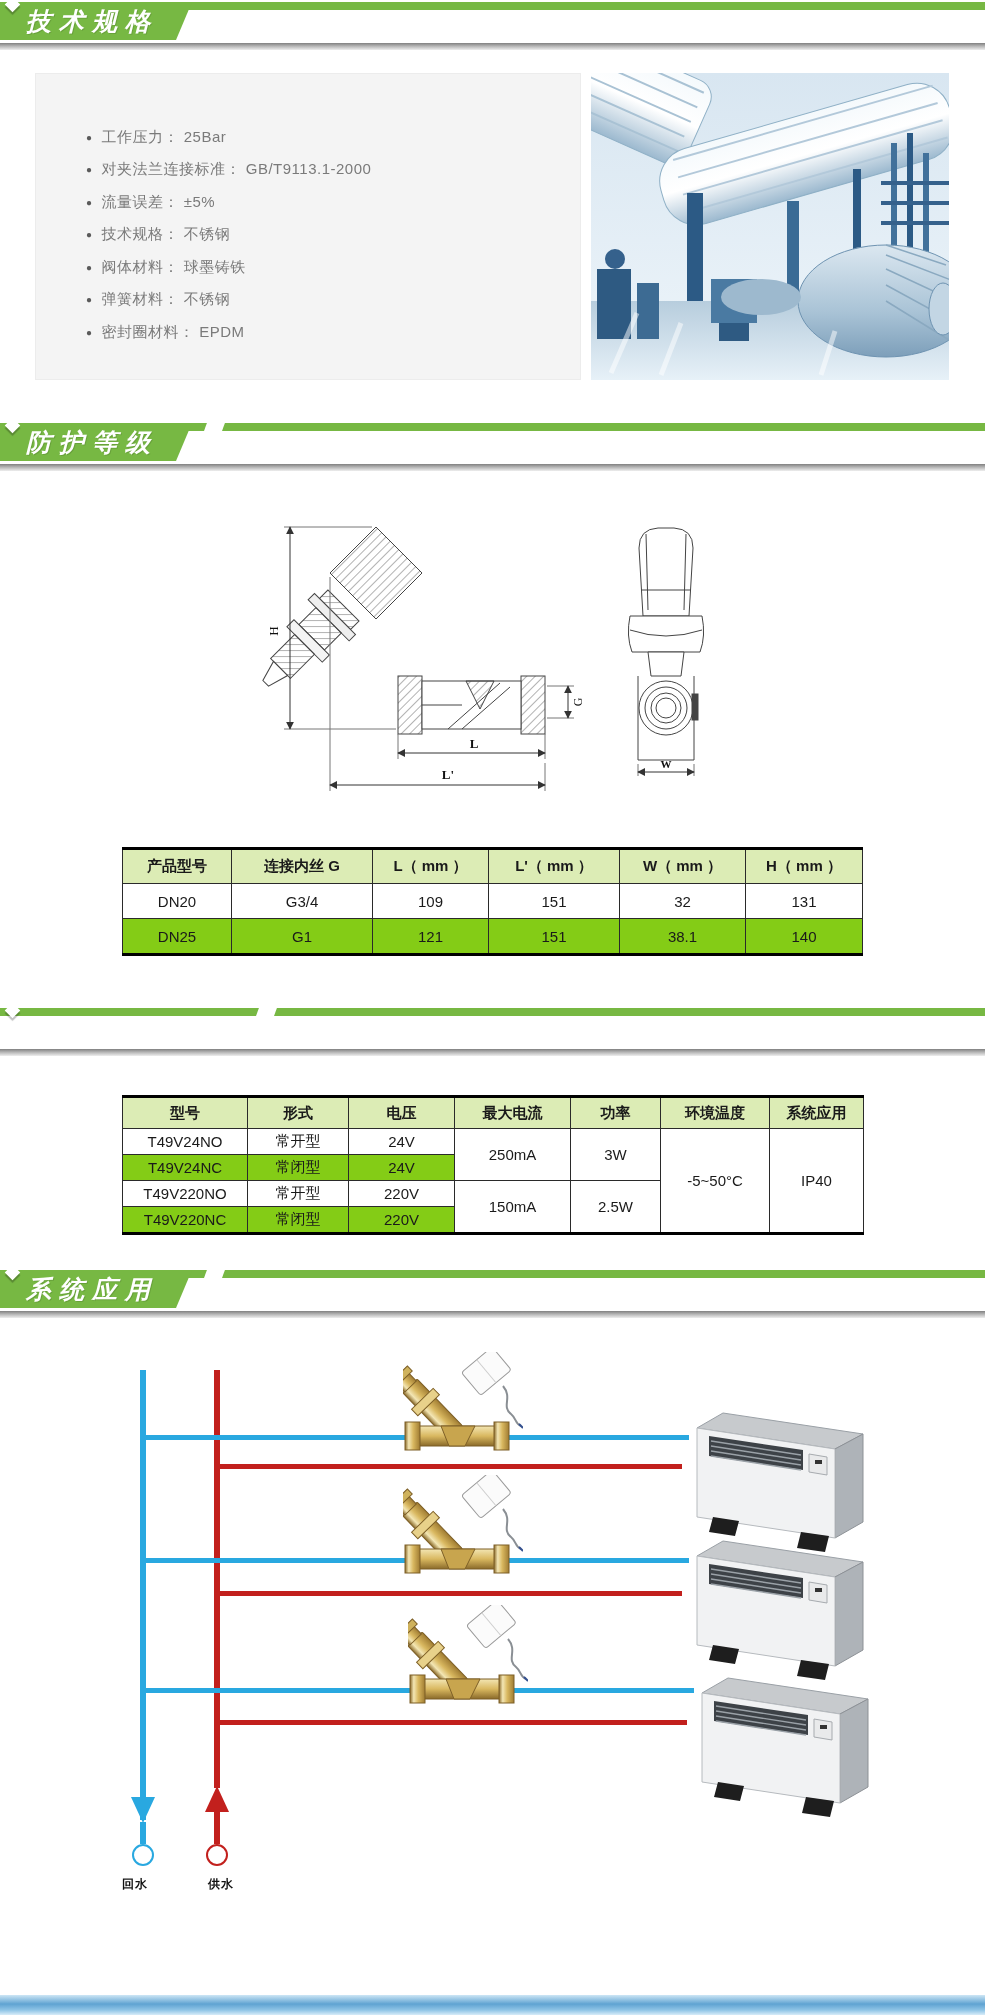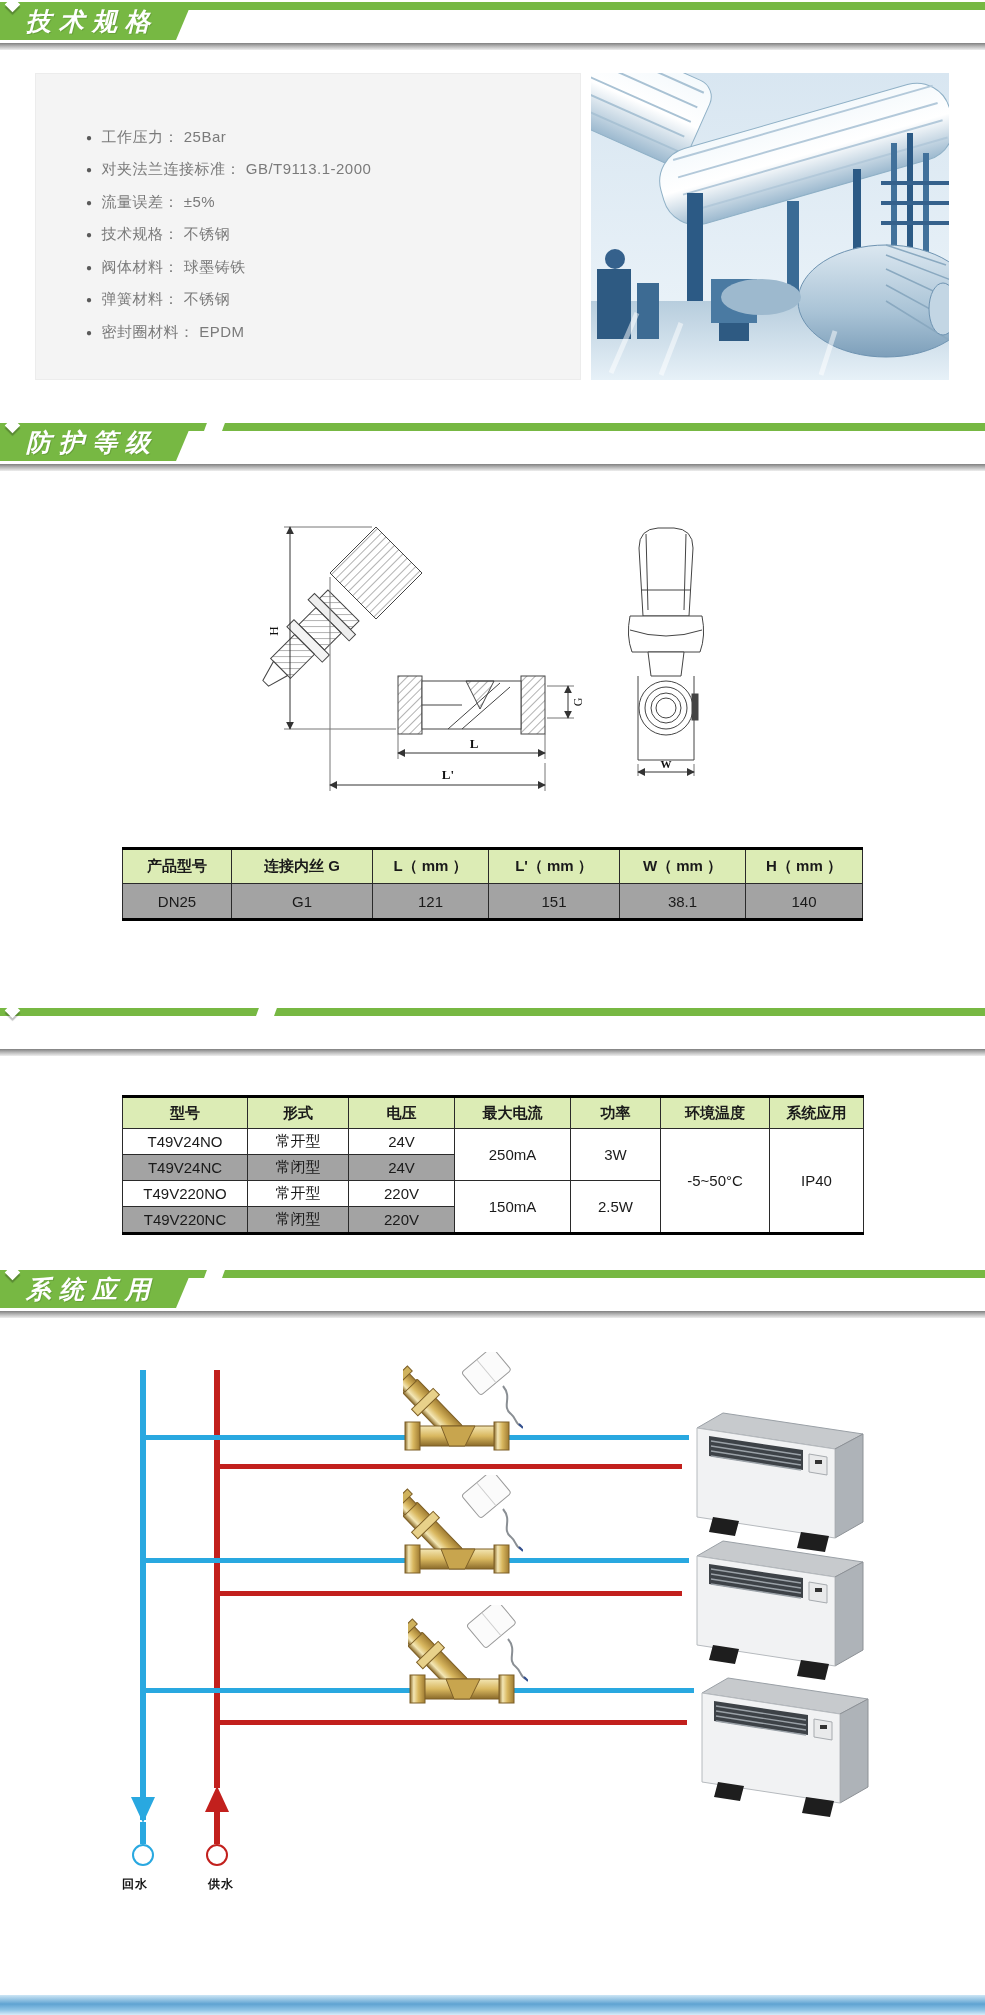--- a/index.html
+++ b/index.html
@@ -46,21 +46,21 @@
   .photo{position:absolute;left:591px;top:73px;width:358px;height:307px;overflow:hidden;}
 
   
   table.spec{
     position:absolute;border-collapse:collapse;table-layout:fixed;
     text-align:center;color:#1a1a1a;background:#ffffff;
     border-top:3px solid #000;border-bottom:3px solid #000;
   }
   table.spec th{background:#dcecb5;font-weight:bold;}
   table.spec th,table.spec td{border:1px solid #2a2a2a;font-size:15px;padding:0;}
-  td.g,th.g{background:#a3a3a3;}
+  td.g,th.g{background:#84cc16;}
   #dim-table{left:122px;top:847px;width:741px;}
   #dim-table th{height:33px;}
   #dim-table td{height:34px;}
   #act-table{left:122px;top:1095px;width:741px;padding-left:34px;}
   #act-table th{height:30px;}
   #act-table td{height:25px;}
 
   
   .pipe{position:absolute;}
   .pb{background:#29a8e0;}
@@ -287,20 +287,28 @@
   <tbody>
       <tr>
     <th>产品型号</th>
     <th>连接内丝 G</th>
     <th>L（ mm ）</th>
     <th>L'（ mm ）</th>
     <th>W（ mm ）</th>
     <th>H（ mm ）</th>
   </tr>
   <tr>
+    <td>DN20</td>
+    <td>G3/4</td>
+    <td>109</td>
+    <td>151</td>
+    <td>32</td>
+    <td>131</td>
+  </tr>
+  <tr>
     <td class="g">DN25</td>
     <td class="g">G1</td>
     <td class="g">121</td>
     <td class="g">151</td>
     <td class="g">38.1</td>
     <td class="g">140</td>
   </tr>
 </tbody>
   </table>
 

